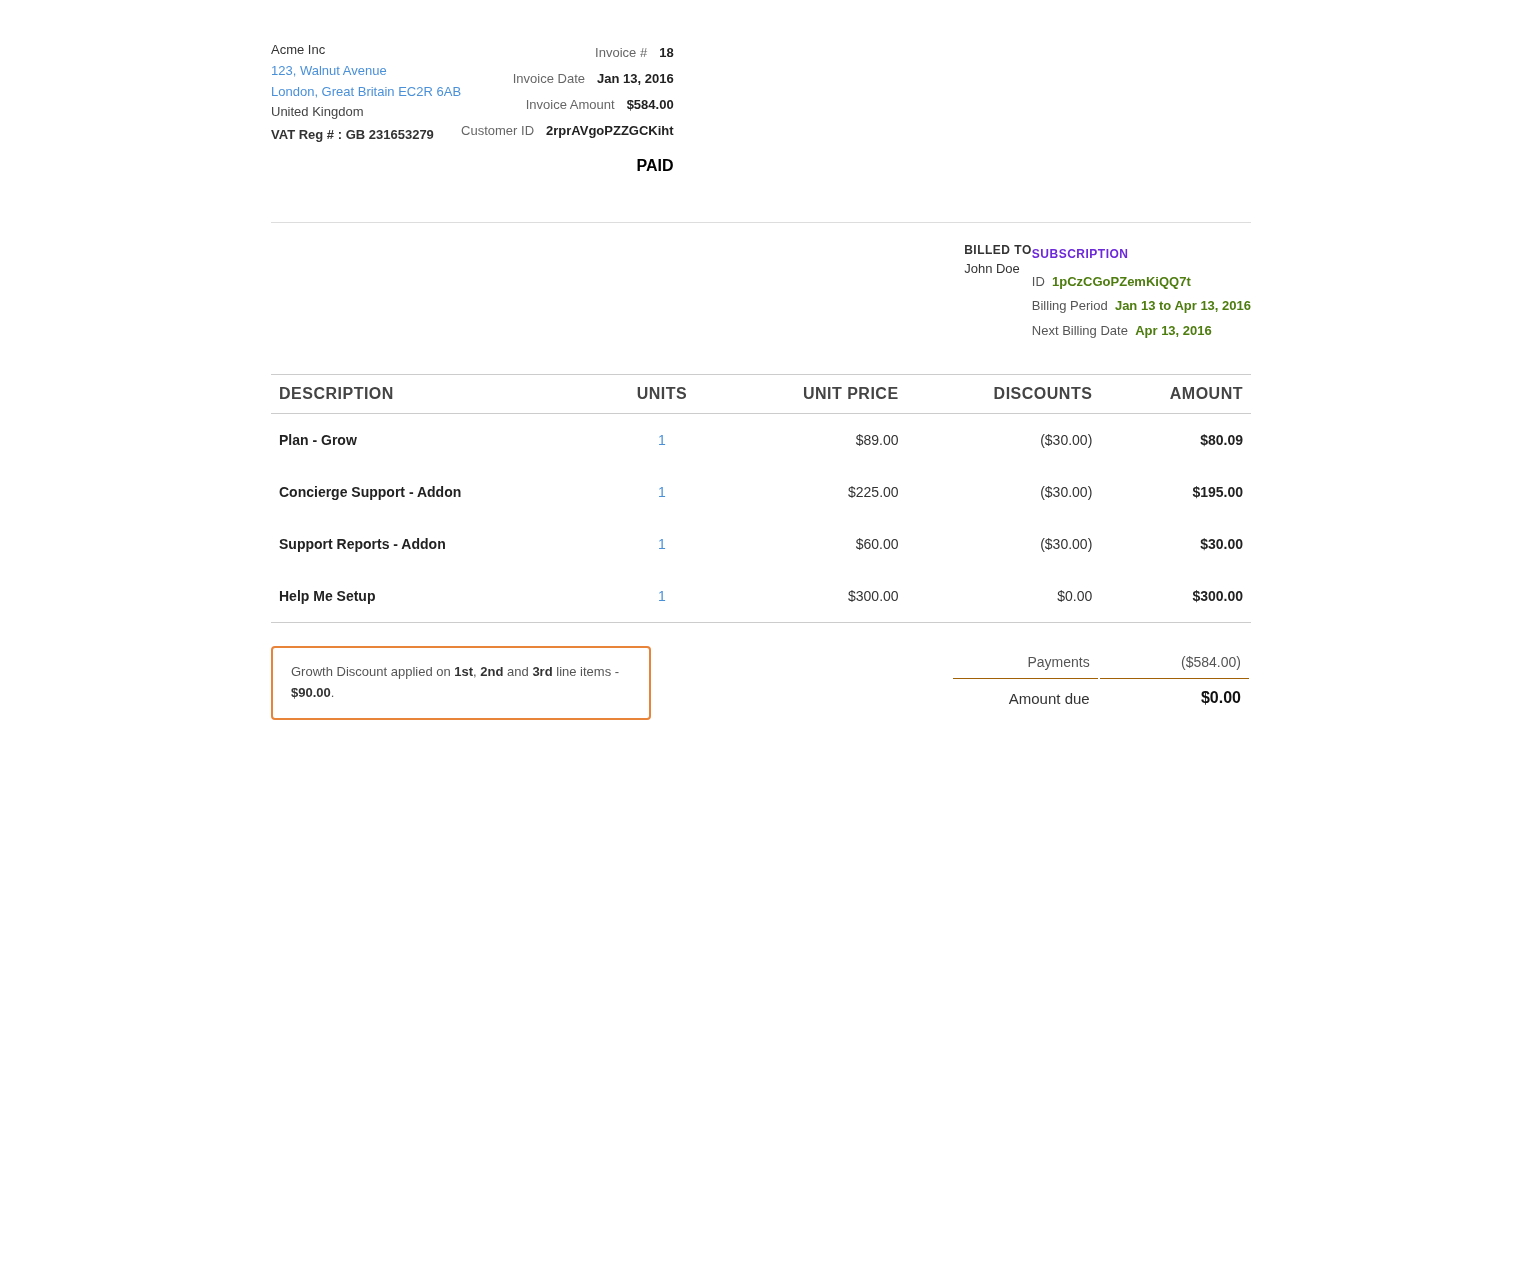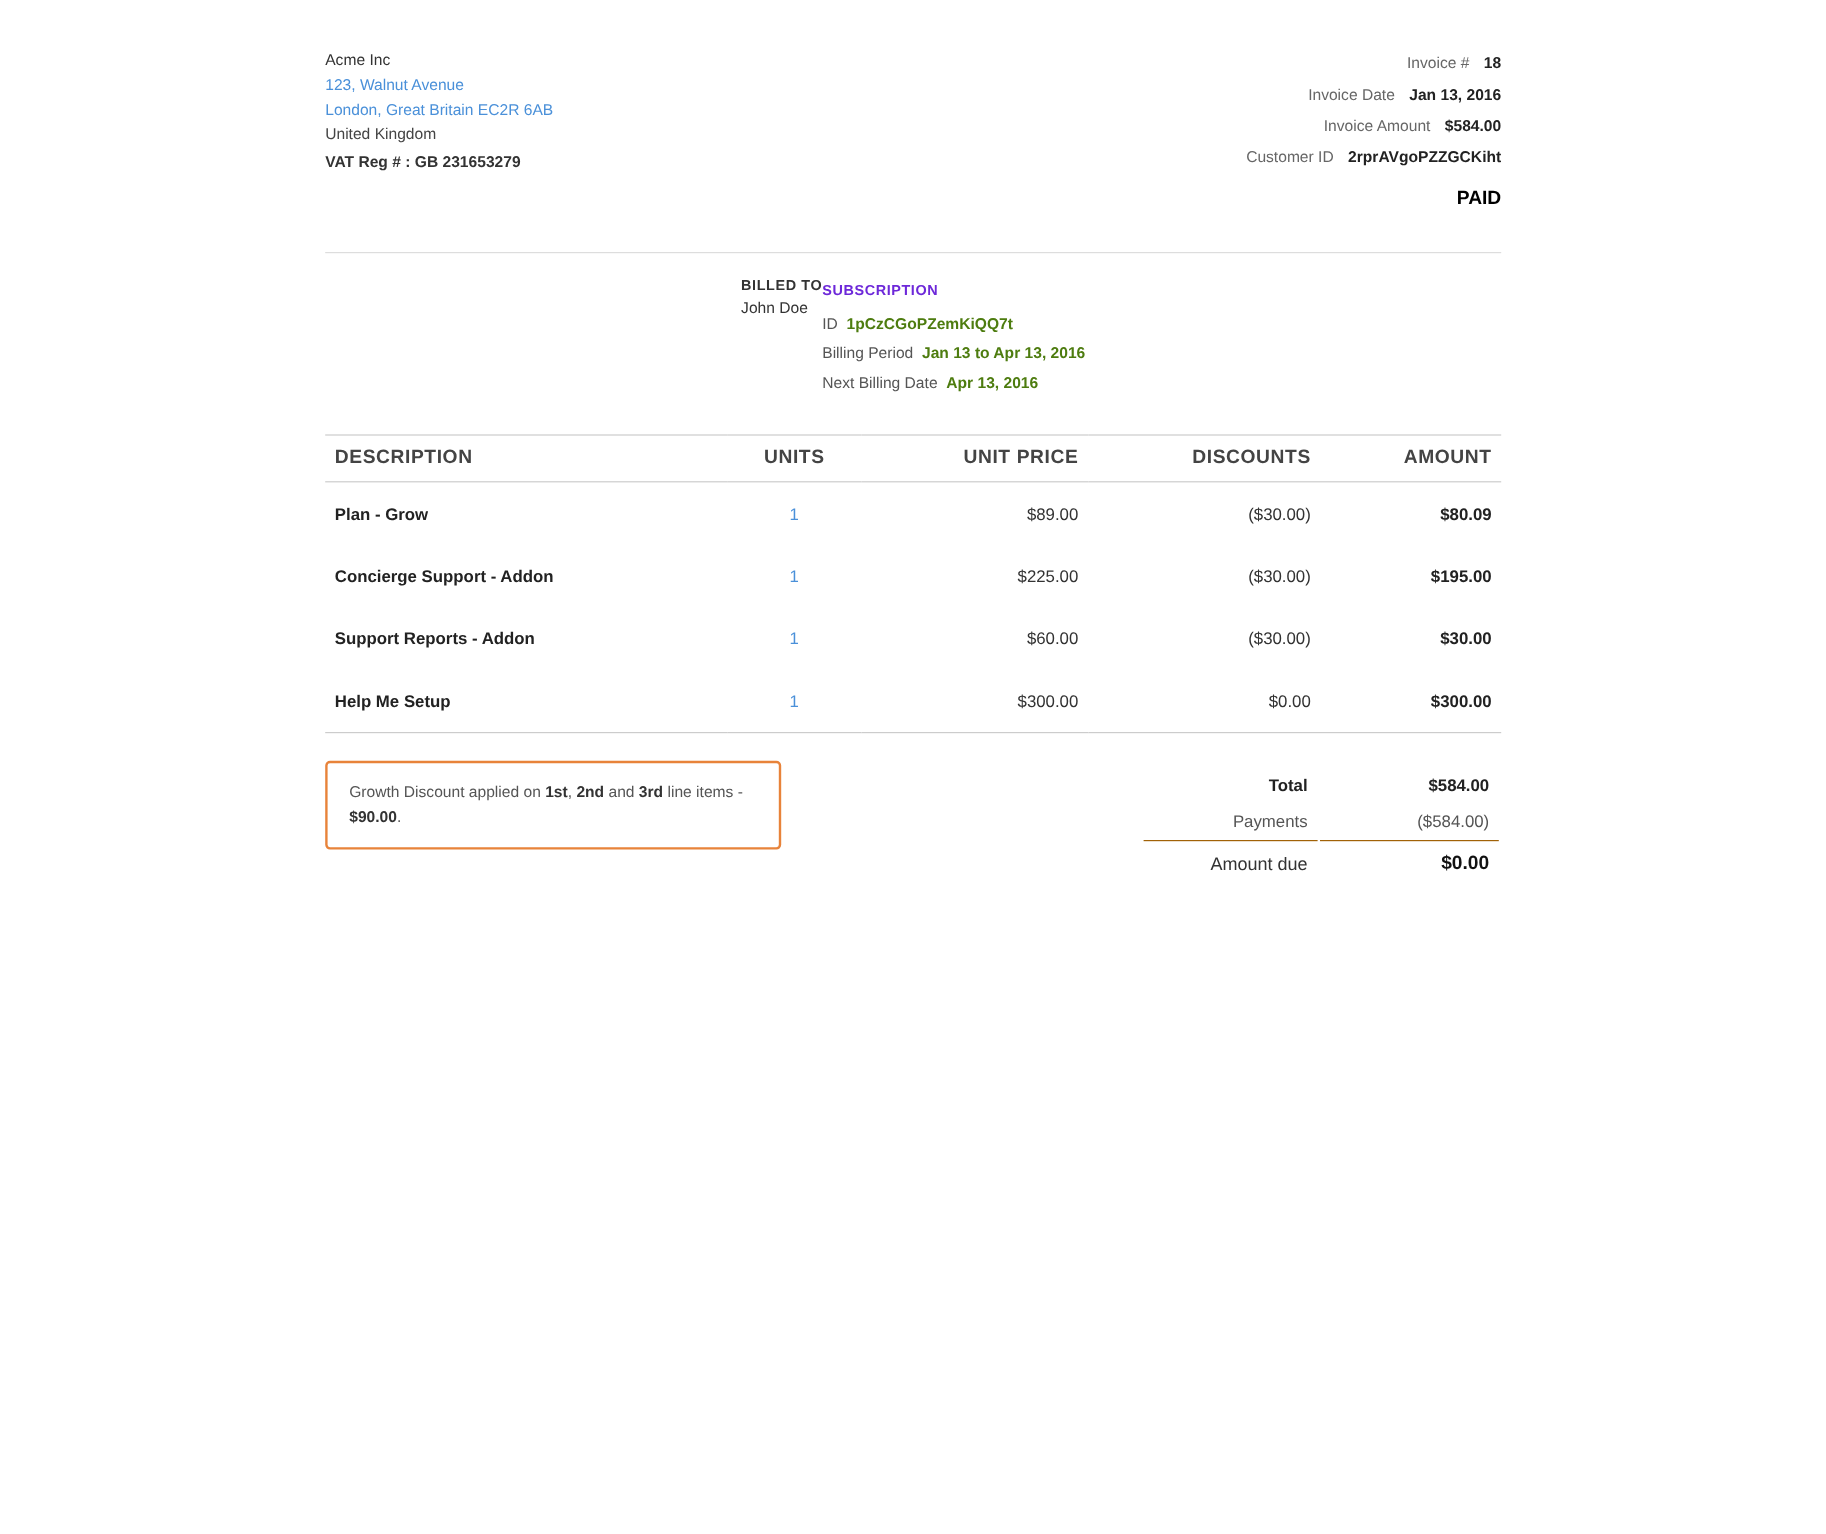--- a/index.html
+++ b/index.html
@@ -7,22 +7,21 @@
       font-family: -apple-system, BlinkMacSystemFont, 'Segoe UI', Helvetica, Arial, sans-serif;
       background: #fff;
       color: #333;
       font-size: 14px;
       padding: 40px 60px;
       max-width: 1100px;
       margin: 0 auto;
     }
     .header {
       display: flex;
-      justify-content: space-between;
-      margin-bottom: 28px;
+      margin-bottom: 40px;
     }
     .company-info {
       font-size: 13px;
       line-height: 1.6;
       color: #444;
     }
     .company-name {
       color: #333;
     }
     .company-address-line {
@@ -51,21 +50,21 @@
       color: #000000;
       margin-top: 4px;
     }
     .divider {
       border: none;
       border-top: 1px solid #ddd;
       margin: 20px 0;
     }
     .billing-section {
       display: flex;
-      justify-content: center;
+      justify-content: flex-end;
       margin-bottom: 30px;
     }
     .billed-to {
       font-size: 13px;
     }
     .billed-to .label {
       font-weight: 700;
       font-size: 12px;
       color: #333;
       text-transform: uppercase;
@@ -321,24 +320,20 @@
   </tfoot>
 </table>
 
 <div class="bottom-section">
   <div class="discount-note">
     <span>Growth Discount applied on </span><strong>1st</strong><span>,  </span><strong>2nd</strong><span> and </span><strong>3rd</strong><span> line items - </span><strong>$90.00</strong><span>.</span>
   </div>
 
   <table class="totals-table">
     <tbody>
-      <tr class="total-row">
-        <td class="label">Total</td>
-        <td class="value">$584.00</td>
-      </tr>
       <tr>
         <td class="label">Payments</td>
         <td class="value">($584.00)</td>
       </tr>
       <tr class="due-row">
         <td class="label">Amount due</td>
         <td class="value">$0.00</td>
       </tr>
     </tbody>
   </table>

